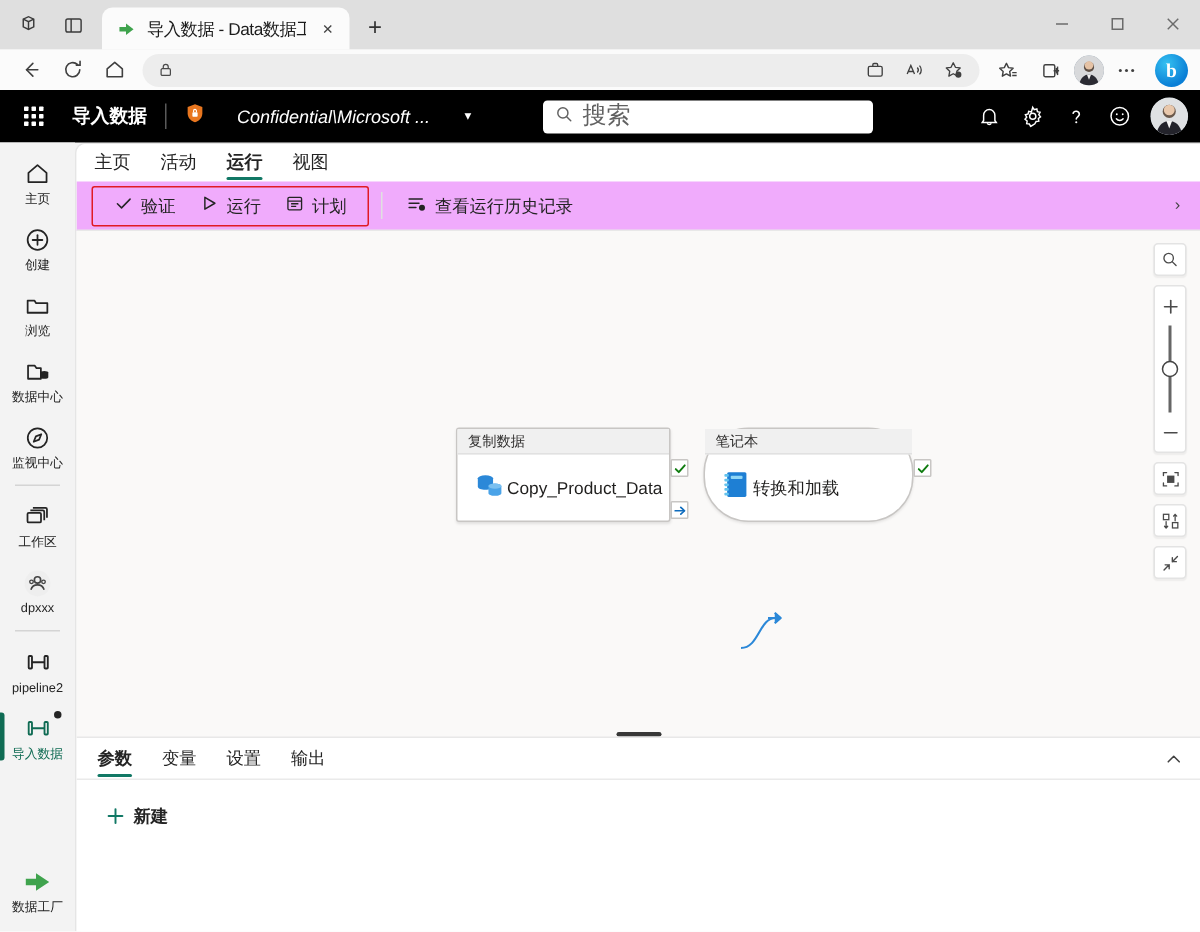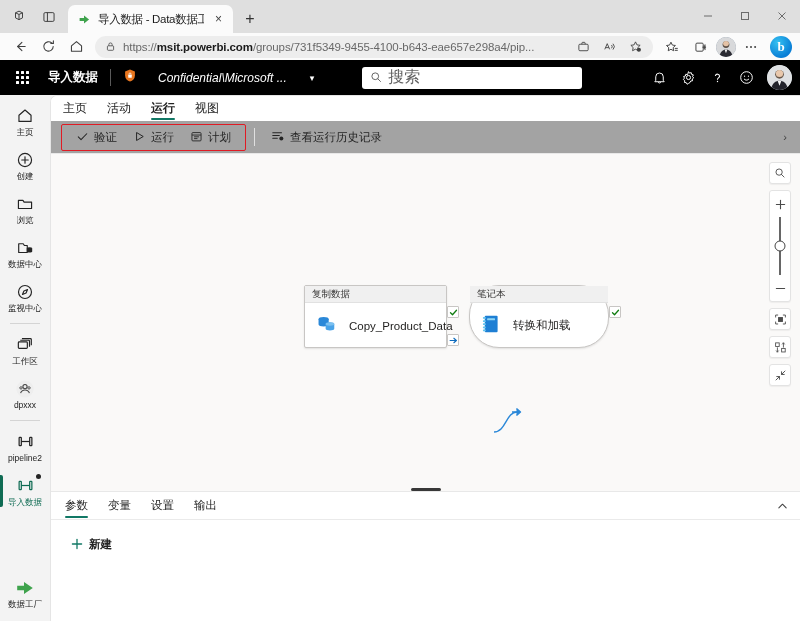--- a/index.html
+++ b/index.html
@@ -149,21 +149,21 @@
     font-size: 12px; color: #242424; cursor: pointer; position: relative;
     height: 25px; display: flex; align-items: center;
   }
   .ribbon-tab.active { font-weight: 600; }
   .ribbon-tab.active::after {
     content: ''; position: absolute; left: 0; right: 0; bottom: 1px; height: 2px;
     background: #117865; border-radius: 1px;
   }
   .ribbon-bar {
     height: 33px; display: flex; align-items: center; padding-left: 10px;
-    background: #a3a3a3; border-bottom: 1px solid #e8e8e8; position: relative;
+    background: #f0abfc; border-bottom: 1px solid #e8e8e8; position: relative;
   }
   .ribbon-hl {
     border: 1.6px solid #e01b24; border-radius: 2px; height: 27px;
     display: flex; align-items: center; padding: 0 6px;
   }
   .rb-btn {
     display: flex; align-items: center; gap: 5px; padding: 0 8px; height: 23px;
     border-radius: 3px; cursor: pointer; font-size: 11.5px; color: #242424;
     white-space: nowrap;
   }
@@ -181,21 +181,21 @@
   }
   .node {
     position: absolute; background: #ffffff; border: 1px solid #c8c6c4;
     border-radius: 2px; box-shadow: 0 1px 2px rgba(0,0,0,.10);
   }
   .node-head {
     height: 17px; background: #f0f0f0; border-bottom: 1px solid #e1e1e1;
     display: flex; align-items: center; padding: 0 7px;
     font-size: 9.5px; color: #323130;
   }
-  .node-body { height: 45px; display: flex; align-items: center; padding: 0 10px; gap: 11px; }
+  .node-body { height: 45px; display: flex; align-items: center; padding: 0 10px; gap: 0; }
   .node-name { font-size: 11.5px; color: #201f1e; white-space: nowrap; }
   .port {
     position: absolute; width: 12px; height: 12px; background: #fff;
     border: 1px solid #c8c6c4; display: flex; align-items: center;
     justify-content: center; cursor: pointer; border-radius: 1px;
   }
   .port svg { display: block; }
   .conn-svg { position: absolute; left: 0; top: 0; pointer-events: none; }
 
   .zoom-tools {
@@ -230,21 +230,21 @@
   
   .bottom-panel { background: #fff; height: 186px; position: relative; }
   .bp-tabs {
     height: 28px; display: flex; align-items: center; padding-left: 14px; gap: 20px;
     border-bottom: 1px solid #eaeaea; position: relative;
   }
   .bp-tab {
     font-size: 11.5px; color: #242424; cursor: pointer; height: 28px;
     display: flex; align-items: center; position: relative;
   }
-  .bp-tab.active { font-weight: 400; }
+  .bp-tab.active { font-weight: 700; }
   .bp-tab.active::after {
     content: ''; position: absolute; left: 0; right: 0; bottom: 2px; height: 2px;
     background: #117865; border-radius: 1px;
   }
   .bp-collapse {
     position: absolute; right: 8px; top: 5px; width: 20px; height: 18px;
     display: flex; align-items: center; justify-content: center;
     color: #424242; cursor: pointer; border-radius: 3px;
   }
   .bp-body { padding: 14px 0 0 14px; font-weight: bold; }
@@ -326,21 +326,20 @@
         </svg>
     </div>
 
     <div class="urlbar">
       <span class="url-lock">
         <svg width="11" height="11" viewBox="0 0 16 16" fill="none" stroke="#4a4a4a" stroke-width="1.2">
           <rect x="3.5" y="7" width="9" height="6.5" rx="1.2"></rect>
             <path d="M5.6 7 V5.2 a2.4 2.4 0 0 1 4.8 0 V7"></path>
         </svg>
       </span>
-      <span class="url-text"><span>https://</span><b>msit.powerbi.com</b><span>/groups/731f5349-9455-4100-b643-eae657e298a4/pip...</span></span>
       <span class="urlbar-icons">
         <span class="nav-btn">
           <svg width="13" height="13" viewBox="0 0 16 16" fill="none" stroke="#404040" stroke-width="1.1">
               <rect x="2.3" y="5.2" width="11.4" height="8" rx="1.3"></rect>
               <path d="M6 5.2 V3.9 a1 1 0 0 1 1-1 h2 a1 1 0 0 1 1 1 V5.2"></path>
             </svg>
         </span>
         <span class="nav-btn">
           <svg width="13" height="13" viewBox="0 0 16 16" fill="none" stroke="#404040" stroke-width="1.1">
               <path d="M2.2 11.5 L5.2 4.5 L8.2 11.5 M3.3 9.4 h3.9"></path>

